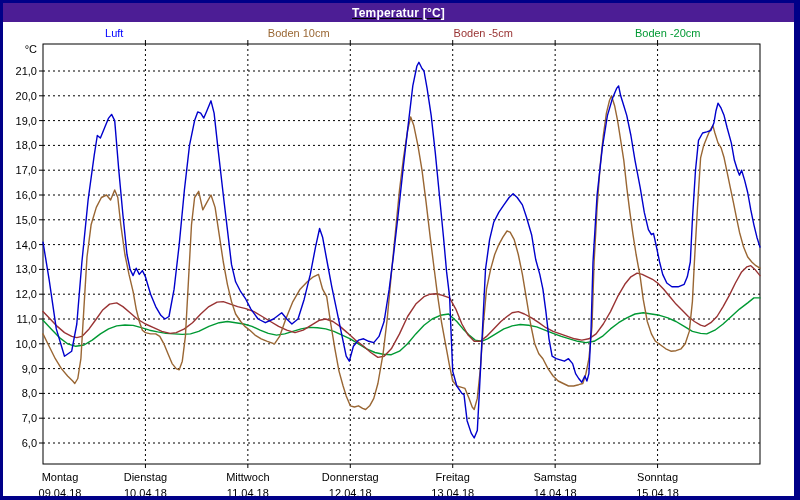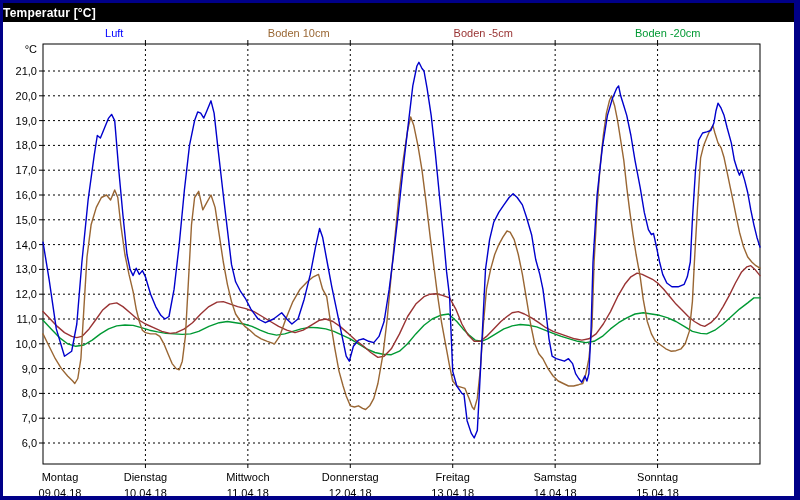--- a/index.html
+++ b/index.html
@@ -2,22 +2,22 @@
 <html><head>
 <meta charset="utf-8">
 <style>
   html,body{margin:0;padding:0;background:#888;}
   .window{
     position:relative;width:800px;height:500px;box-sizing:border-box;
     background:#ffffff;border:3px solid #000088;border-right-width:6px;border-bottom-width:4px;
     font-family:"Liberation Sans", sans-serif;overflow:hidden;
   }
   .titlebar{
-    position:absolute;left:0;top:0;right:0;height:19px;background:#000000;
-    display:flex;align-items:center;text-decoration:underline;
+    position:absolute;left:0;top:0;right:0;height:19px;background:#4c1d95;
+    display:flex;align-items:center;justify-content:center;text-decoration:underline;
   }
   .titlebar .title{color:#ffffff;font-size:12px;font-weight:bold;letter-spacing:0.2px;}
   .chart-svg{position:absolute;left:0;top:19px;width:791px;height:474px;}
 </style>
 </head>
 <body>
 
 <div class="window">
   <div class="titlebar">
     <span class="title">Temperatur [°C]</span>

